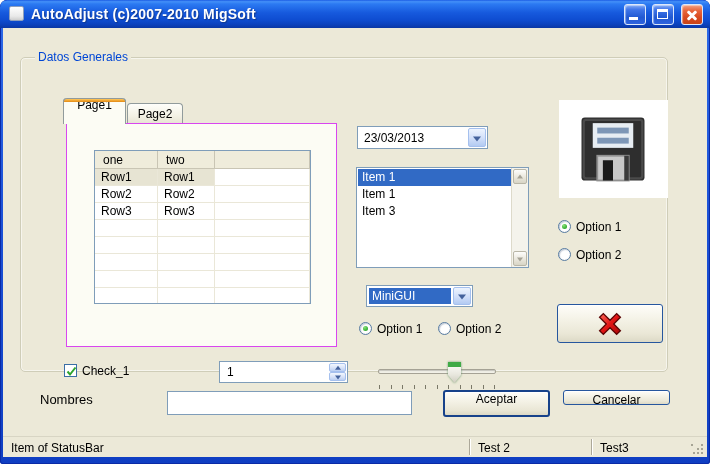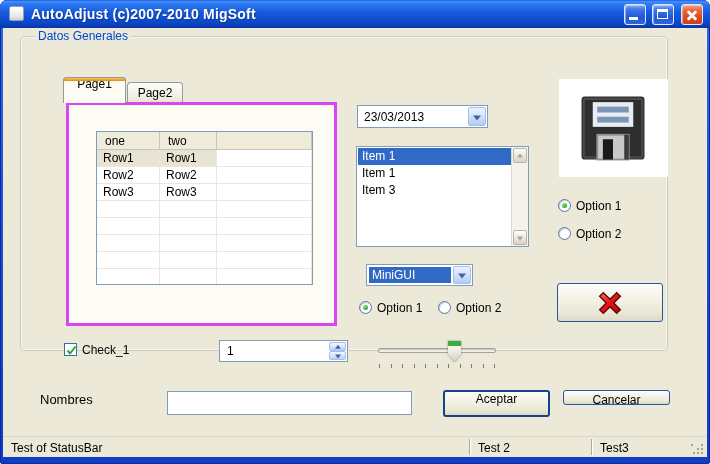--- a/index.html
+++ b/index.html
@@ -36,38 +36,38 @@
   .glyph-min{ position:absolute; left:4px; bottom:4px; width:9px; height:3px; background:#fff; }
   .glyph-max{ position:absolute; left:4px; top:4px; width:11px; height:10px;
     border:1px solid #fff; border-top-width:3px; }
   .glyph-close-a,.glyph-close-b{ position:absolute; left:4px; top:9px; width:12px; height:3px;
     background:#fff; border-radius:1px; }
   .glyph-close-a{ transform:rotate(45deg);} .glyph-close-b{ transform:rotate(-45deg);}
 
   
   .client{ position:absolute; left:3px; top:28px; width:704px; height:408px; background:#ECE9D8; }
 
-  .groupbox{ position:absolute; left:17px; top:8px; width:648px; height:315px;
+  .groupbox{ position:absolute; left:17px; top:29px; width:648px; height:315px;
     border:1px solid #CFCDB8; border-radius:5px;
     box-shadow:inset 0 0 0 1px rgba(255,255,255,0.55); }
   .groupbox-label{ position:absolute; left:14px; top:-8px; padding:0 3px; background:#ECE9D8;
     color:#0046D5; font-size:12px; }
 
   
   .tab{ position:absolute; border:1px solid #919B9C; border-bottom:none;
     border-radius:4px 4px 0 0; text-align:center; cursor:default; }
   .tab-active{ left:42px; top:40px; width:63px; height:26px; background:#FCFCF4; z-index:3;
     border-top:none; padding-top:0; }
   .tab-active::before{ content:""; position:absolute; left:-1px; right:-1px; top:0; height:3px;
     background:linear-gradient(180deg,#FFC95E 0%,#F0A028 60%,#E08A18 100%);
     border-radius:4px 4px 0 0; border:1px solid #919B9C; border-bottom:none; }
   .tab-inactive{ left:106px; top:45px; width:56px; height:21px; z-index:1;
     background:linear-gradient(180deg,#FEFEFA 0%,#F3F1E4 60%,#E6E3D2 100%); padding-top:3px; }
   .tab-panel{ position:absolute; left:45px; top:65px; width:271px; height:224px;
-    background:#FCFCF4; border:3px solid #d946ef; z-index:2; }
+    background:#FCFCF4; border:1px solid #d946ef; z-index:2; }
 
   
   .grid{ position:absolute; left:27px; top:26px; width:217px; height:154px;
     background:#fff; border:1px solid #7F9DB9; overflow:hidden; }
   .grid-header{ display:flex; height:18px; background:#EFECDB; border-bottom:1px solid #C9C5B4; }
   .grid-hcell{ padding:2px 0 0 8px; border-right:1px solid #C9C5B4; overflow:hidden; }
   .grid-row{ display:flex; height:17px; }
   .grid-cell{ padding:1px 0 0 6px; border-right:1px solid #EAE7D8; border-bottom:1px solid #EAE7D8;
     overflow:hidden; white-space:nowrap; }
   .col1{ width:63px; } .col2{ width:57px; } .col3{ flex:1; }
@@ -377,21 +377,21 @@
     <div class="xp-btn btn-accept">
       <span>Aceptar</span>
     </div>
     <div class="xp-btn btn-cancel">
       <span>Cancelar</span>
     </div>
 
   </div>
 
   <div class="statusbar">
-    <span class="sb-text" style="left:8px;">Test of StatusBar</span>
+    <span class="sb-text" style="left:8px;">Item of StatusBar</span>
     <span class="sb-div" style="left:466px;"></span>
     <span class="sb-text" style="left:475px;">Test 2</span>
     <span class="sb-div" style="left:588px;"></span>
     <span class="sb-text" style="left:597px;">Test3</span>
     <span class="grip"></span>
   </div>
 
 </div>
 
 </body></html>

